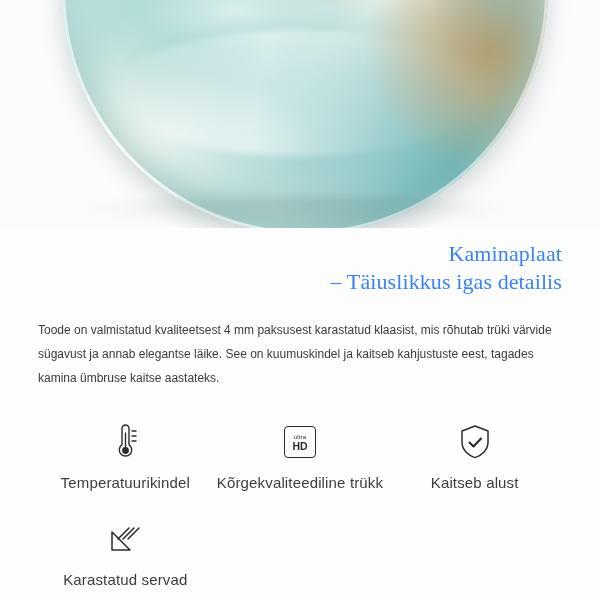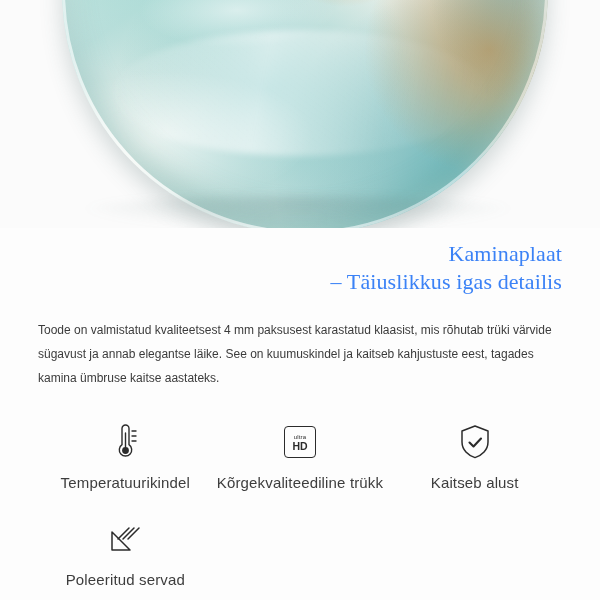--- a/index.html
+++ b/index.html
@@ -236,19 +236,19 @@
         <div class="feature-icon">
           <svg width="34" height="34" viewBox="0 0 34 34">
             <g fill="none" stroke="#2b2b2b" stroke-width="1.5" stroke-linecap="round" stroke-linejoin="round">
               <path d="M4 28 L4 10 L22 28 Z"></path>
               <path d="M10 17 L21 6"></path>
               <path d="M15 17 L26 6"></path>
               <path d="M20 17 L31 6"></path>
             </g>
           </svg>
         </div>
-        <div class="feature-label">Poleeritud servad</div>
+        <div class="feature-label">Karastatud servad</div>
       </div>
 
 
     </div>
   </div>
 </div>
 
 </body></html>

